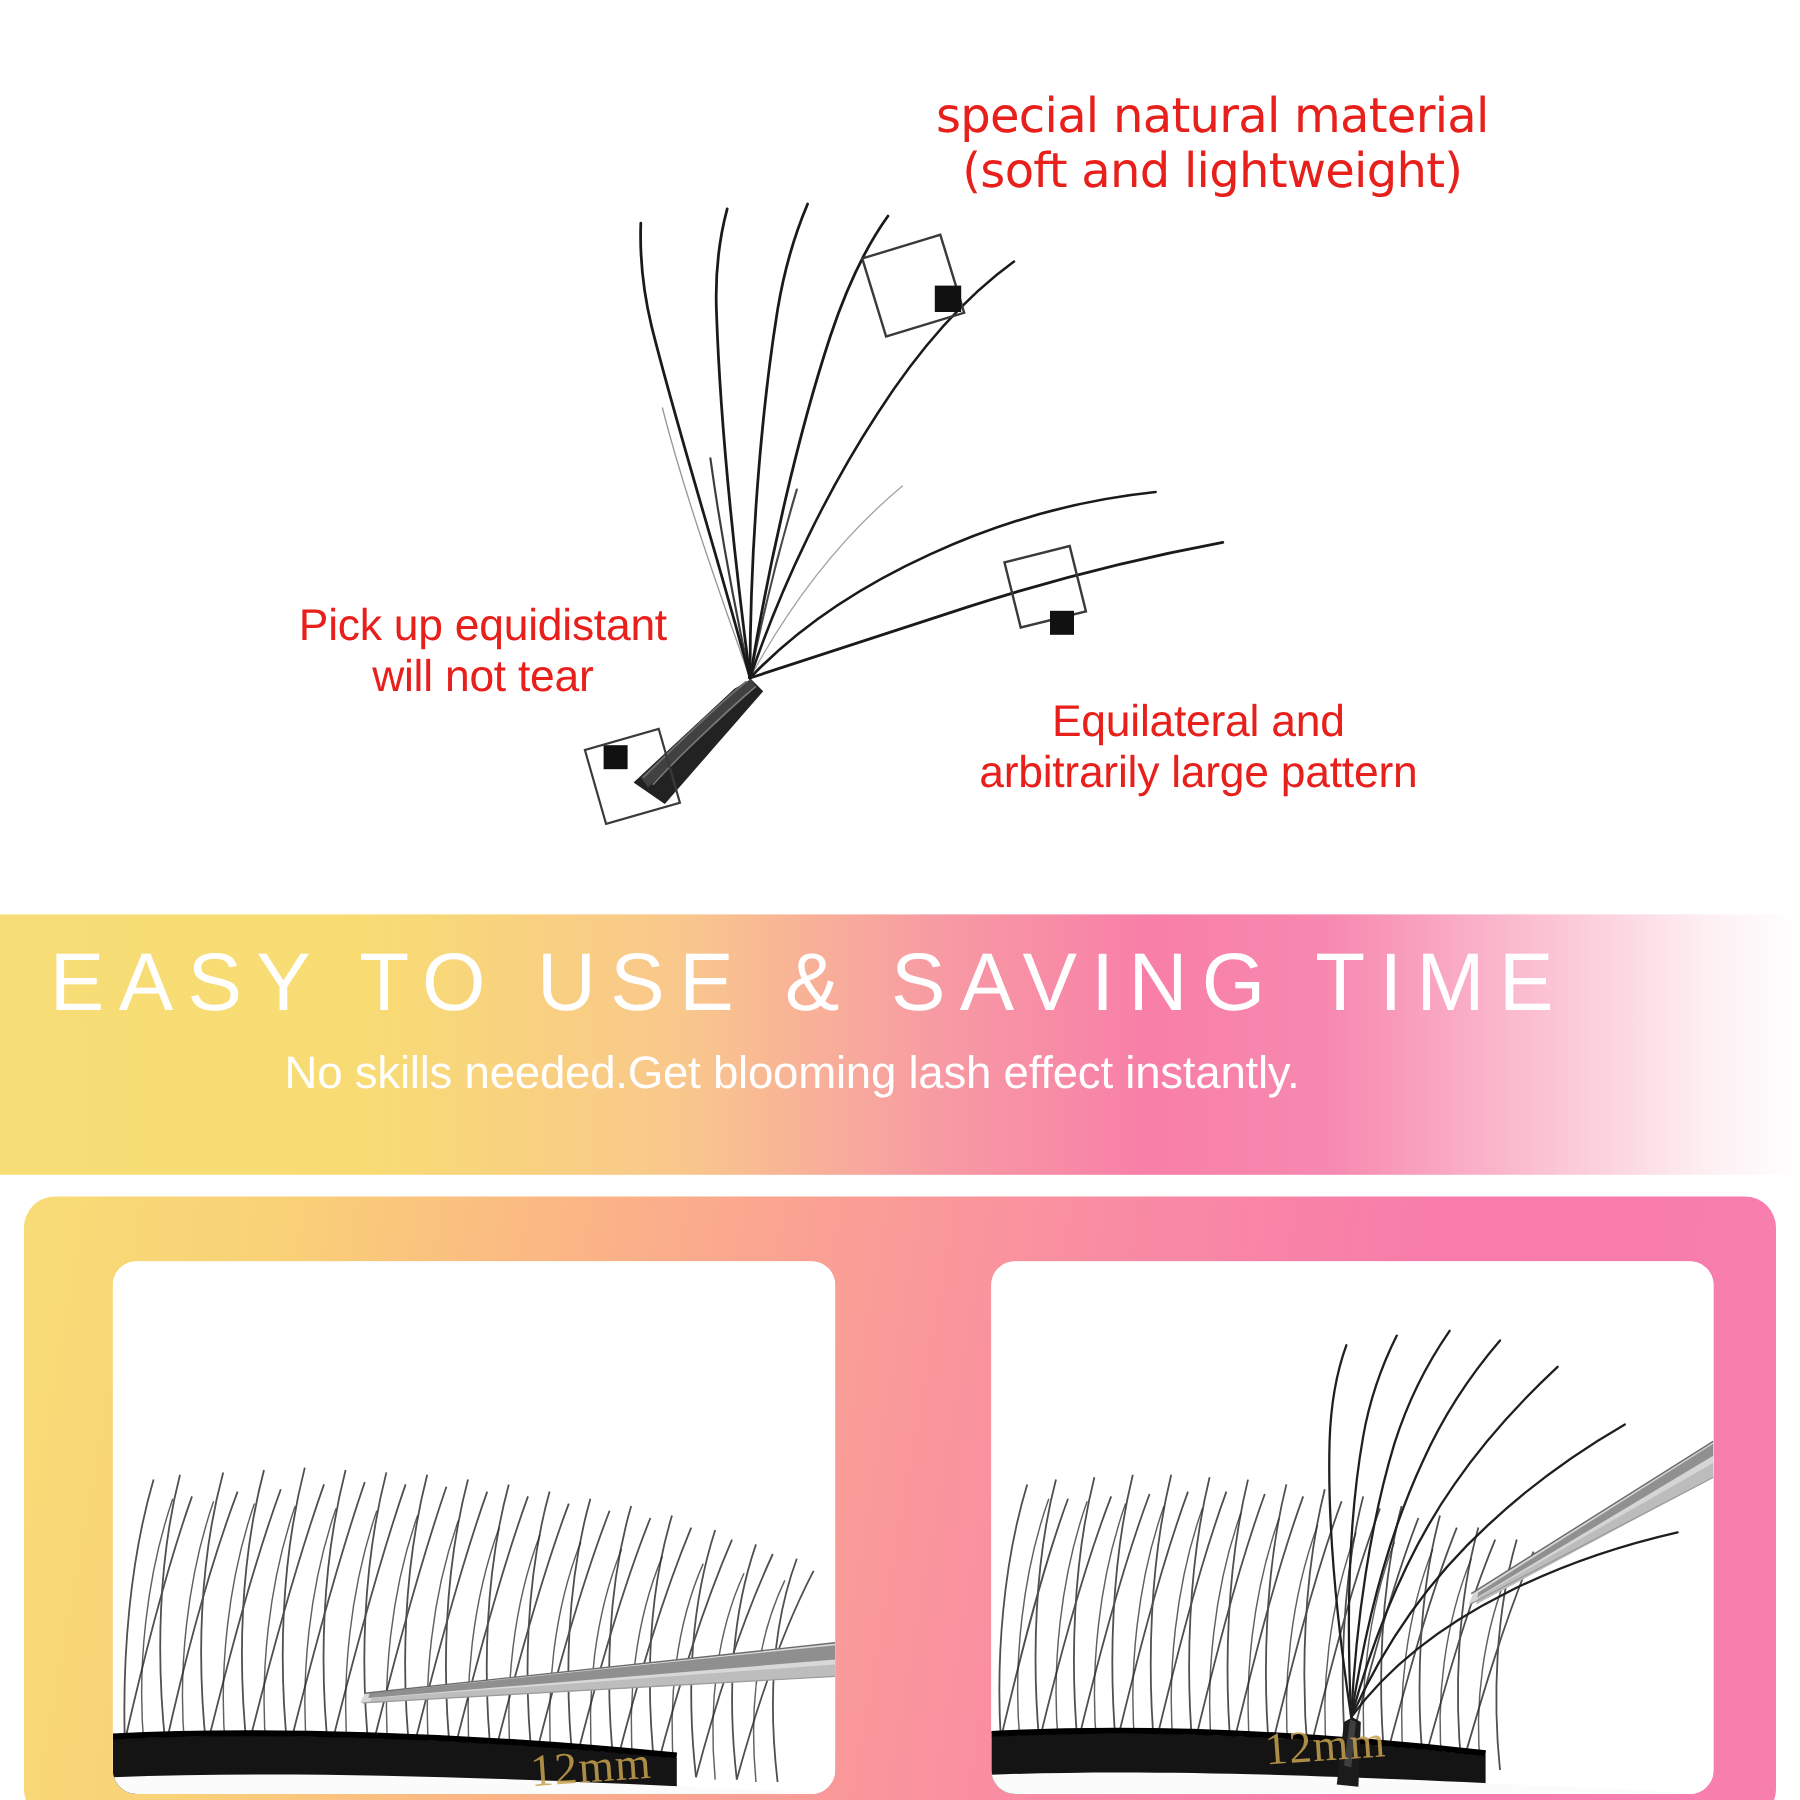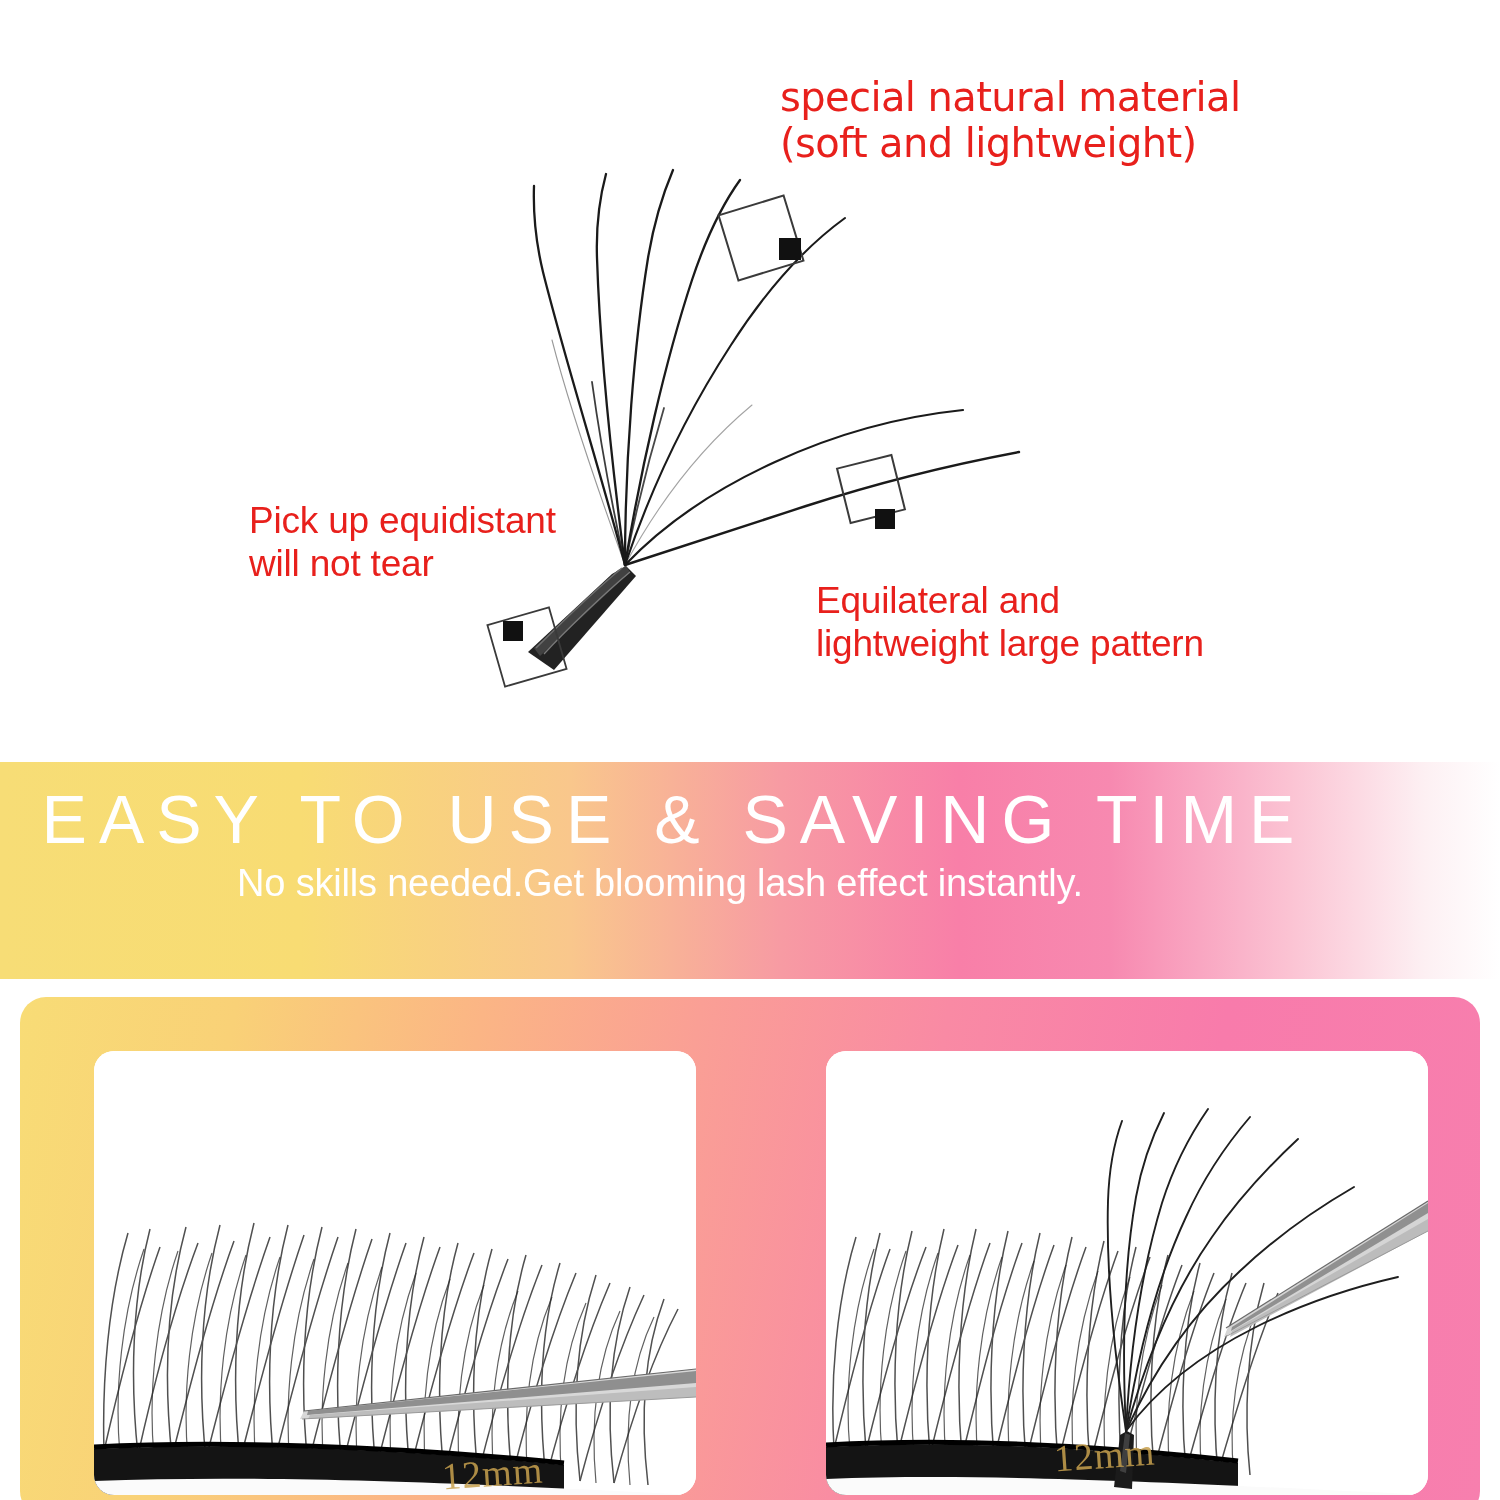--- a/index.html
+++ b/index.html
@@ -7,21 +7,21 @@
     width:1500px;height:1500px;
     background:#ffffff;
     font-family:"Liberation Sans",sans-serif;
     overflow:hidden;
     position:relative;
   }
 
   
   #hero{
     position:absolute;left:0;top:0;width:1364px;height:762px;
-    background:#ffffff;overflow:hidden;
+    background:#ffffff;overflow:hidden;text-align:center;
   }
   #lash-svg{position:absolute;left:0;top:0;width:1500px;height:762px;}
 
   .callout{
     position:absolute;
     color:#e8201c;
     line-height:1.16;
     white-space:pre-line;
     font-weight:400;
   }
@@ -64,21 +64,21 @@
     text-align:center;
     color:#ffffff;
     font-size:68px;
     font-weight:400;
     letter-spacing:12px;
     text-indent:12px;
     font-family:"Liberation Sans",sans-serif;
     white-space:nowrap;
   }
   #banner-subtitle{
-    position:absolute;left:0;top:100px;width:1320px;
+    position:absolute;left:0;top:112px;width:1320px;
     text-align:center;
     color:#ffffff;
     font-size:38px;
     font-weight:400;
     letter-spacing:-0.2px;
     font-family:"Liberation Sans",sans-serif;
     white-space:nowrap;
   }
 
   
@@ -164,21 +164,21 @@
     </g>
   </svg>
 
   <div class="callout" id="callout-material">special natural material
 (soft and lightweight)</div>
 
   <div class="callout" id="callout-pick">Pick up equidistant
 will not tear</div>
 
   <div class="callout" id="callout-equilateral">Equilateral and
-lightweight large pattern</div>
+arbitrarily large pattern</div>
 </div>
 
 <div id="banner">
   <div id="banner-title">EASY TO USE &amp; SAVING TIME</div>
   <div id="banner-subtitle">No skills needed.Get blooming lash effect instantly.</div>
 </div>
 
 <div id="photo-strip">
   <div id="photo-frame">
 

